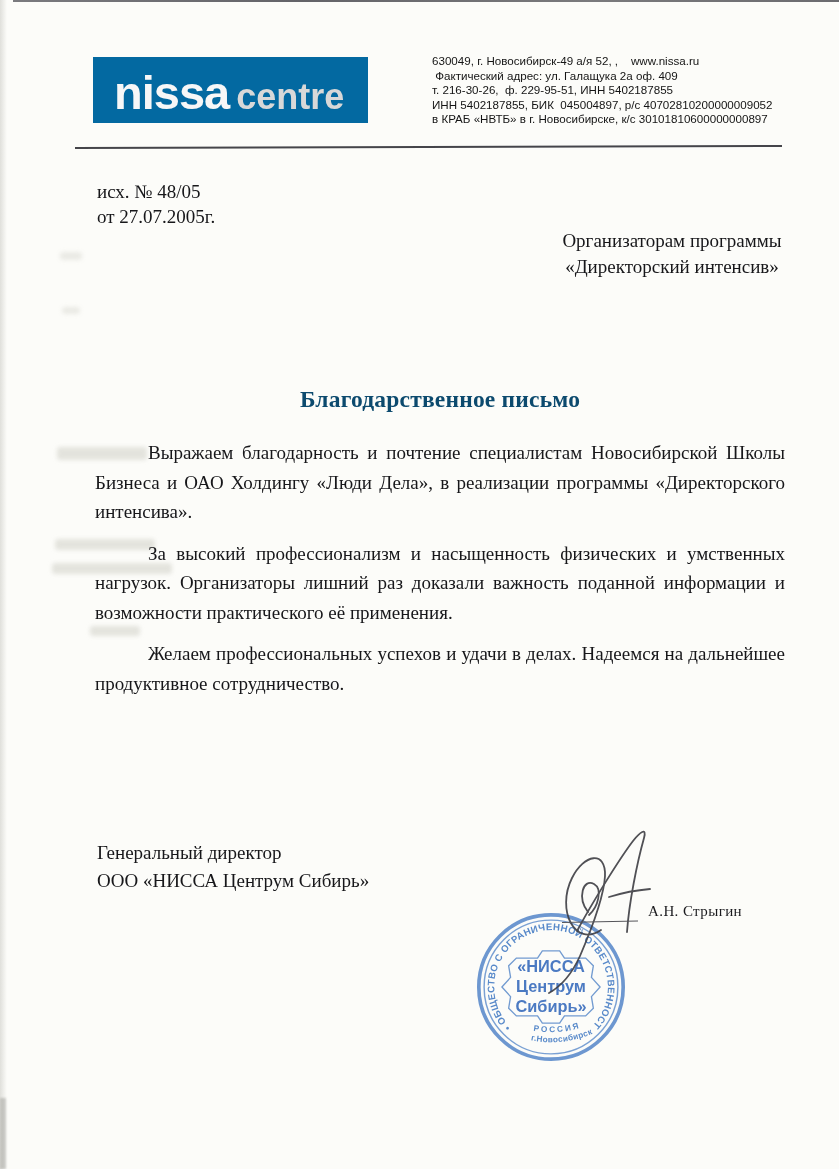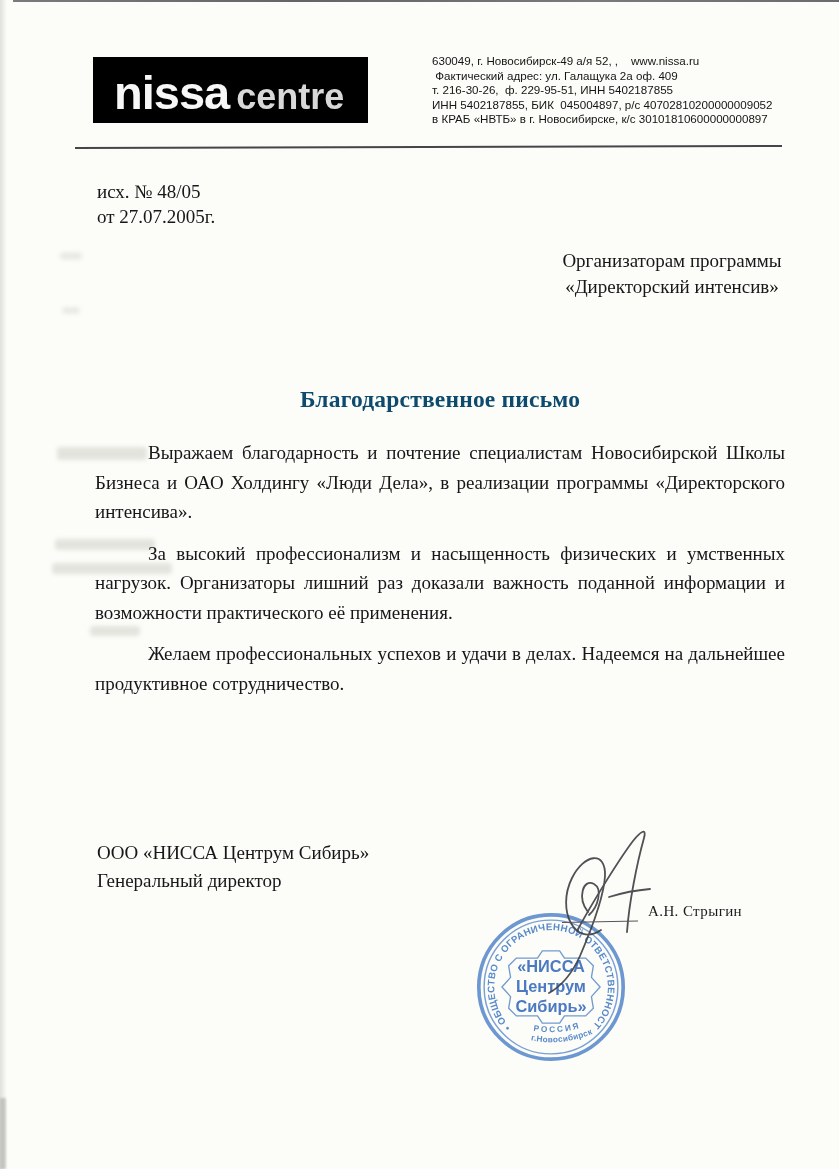--- a/index.html
+++ b/index.html
@@ -9,38 +9,38 @@
   
   .scan-edge-top{position:absolute;left:13px;top:0;width:826px;height:2px;
     background:linear-gradient(to right,#5a5a60,#3d3d44 35%,#5a5a5e 70%,#47474d);opacity:.8;}
   .scan-edge-left{position:absolute;left:0;top:0;width:7px;height:100%;
     background:linear-gradient(to right,rgba(150,150,142,.28),rgba(150,150,142,0));}
   .scan-corner{position:absolute;left:0;top:1098px;width:6px;height:71px;
     background:rgba(135,135,128,.38);filter:blur(1px);}
   .ghost{position:absolute;background:#d0d0c7;filter:blur(2.2px);opacity:.55;border-radius:3px;}
 
   
-  .logo-box{position:absolute;left:93px;top:57px;width:275px;height:66px;background:#000000;
+  .logo-box{position:absolute;left:93px;top:57px;width:275px;height:66px;background:#0369a1;
     display:flex;align-items:baseline;padding:0;box-sizing:border-box;
     font-family:"Liberation Sans",sans-serif;}
   .logo-primary{margin-left:21px;margin-top:6px;font-size:47px;font-weight:700;color:#f7f7f7;
     letter-spacing:-1px;line-height:60px;}
   .logo-secondary{font-size:36px;font-weight:700;color:#d8d8d8;margin-left:7px;letter-spacing:0;}
 
   .contact-block{position:absolute;left:432px;top:54px;width:400px;
     font-family:"Liberation Sans",sans-serif;font-size:11.6px;line-height:14.5px;
     color:#141414;}
   .contact-line{white-space:pre;}
 
   .header-rule{position:absolute;left:75px;top:146px;width:707px;height:1.6px;background:#45454a;
     transform:rotate(-0.18deg);}
 
   
   .ref-block{position:absolute;left:97px;top:179px;font-size:19px;line-height:25px;color:#17171a;}
-  .recipient-block{position:absolute;left:543px;top:248px;width:258px;text-align:center;
+  .recipient-block{position:absolute;left:543px;top:228px;width:258px;text-align:center;
     font-size:19px;line-height:26px;color:#17171a;}
 
   
   .letter-title{position:absolute;left:95px;top:386px;width:690px;text-align:center;
     font-size:23.5px;font-weight:700;color:#0c4a6e;letter-spacing:.2px;}
   .letter-body{position:absolute;left:95px;top:438px;width:690px;font-size:19px;line-height:29.5px;
     color:#17171a;text-align:justify;}
   .letter-body p{margin:0 0 12px 0;text-indent:53px;}
 
   
@@ -97,22 +97,22 @@
 
   <div class="letter-title">Благодарственное письмо</div>
 
   <div class="letter-body">
     <p>Выражаем благодарность и почтение специалистам Новосибирской Школы Бизнеса и ОАО Холдингу «Люди Дела», в реализации программы «Директорского интенсива».</p>
     <p>За высокий профессионализм и насыщенность физических и умственных нагрузок. Организаторы лишний раз доказали важность поданной информации и возможности практического её применения.</p>
     <p>Желаем профессиональных успехов и удачи в делах. Надеемся на дальнейшее продуктивное сотрудничество.</p>
   </div>
 
   <div class="signoff-block">
+    <div>Генеральный директор</div>
     <div>ООО «НИССА Центрум Сибирь»</div>
-    <div>Генеральный директор</div>
   </div>
 
   <svg class="stamp" viewBox="0 0 160 160">
     <g fill="none" stroke="#4b80c6">
       <circle cx="80" cy="80" r="75" stroke-width="3.8" opacity=".88"></circle>
       <circle cx="80" cy="80" r="69.5" stroke-width="1.5" opacity=".8"></circle>
       <path stroke-width="1.4" opacity=".85" d="M 44 50 L 66 50 L 71 42.5 L 89 42.5 L 94 50 L 116 50
            L 124 58 L 122 70 L 131 80 L 122 90 L 124 102 L 116 110
            L 94 110 L 89 117.5 L 71 117.5 L 66 110 L 44 110
            L 36 102 L 38 90 L 29 80 L 38 70 L 36 58 Z"></path>

